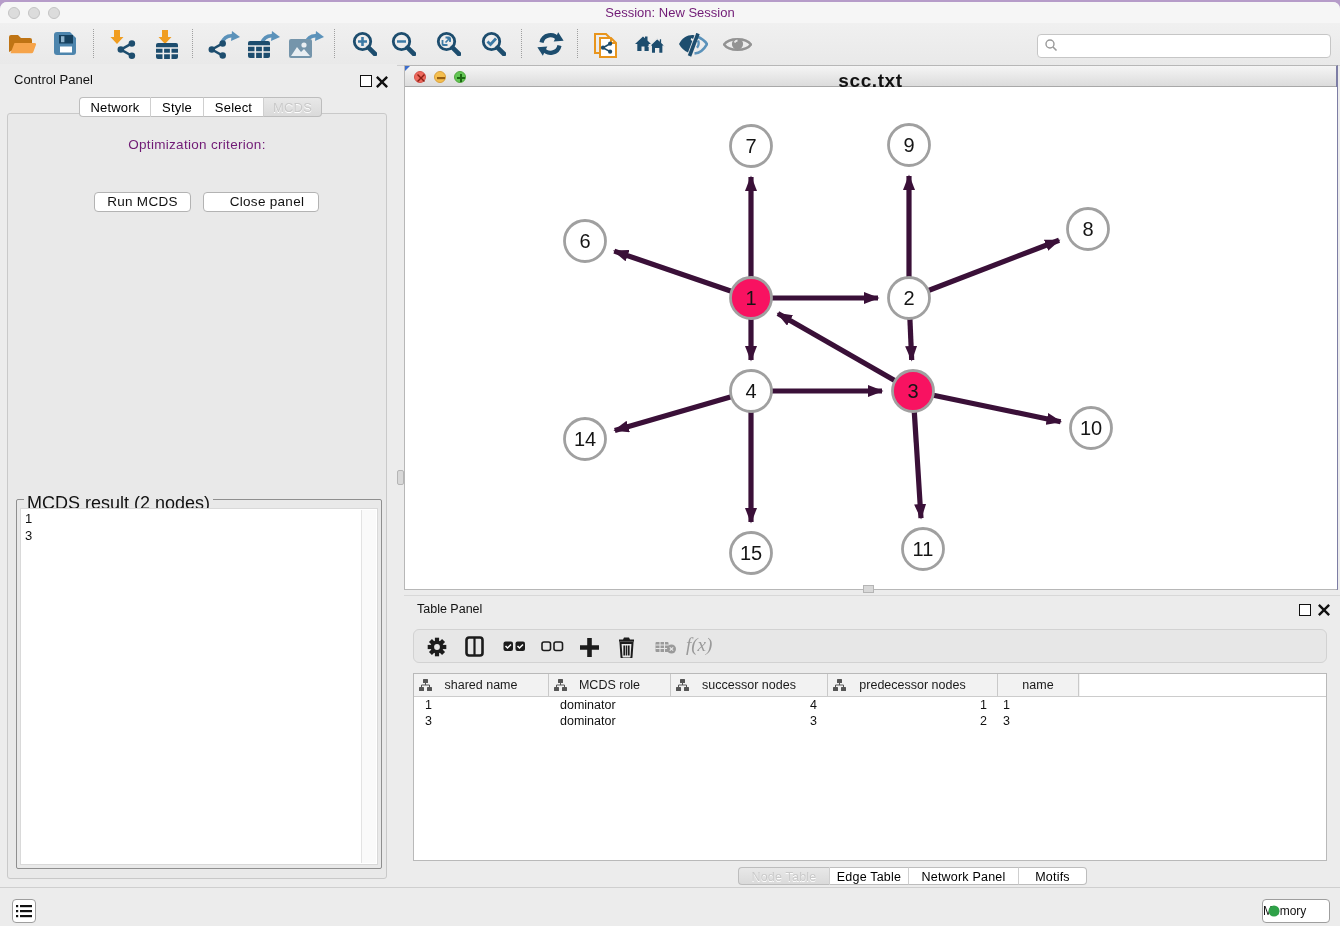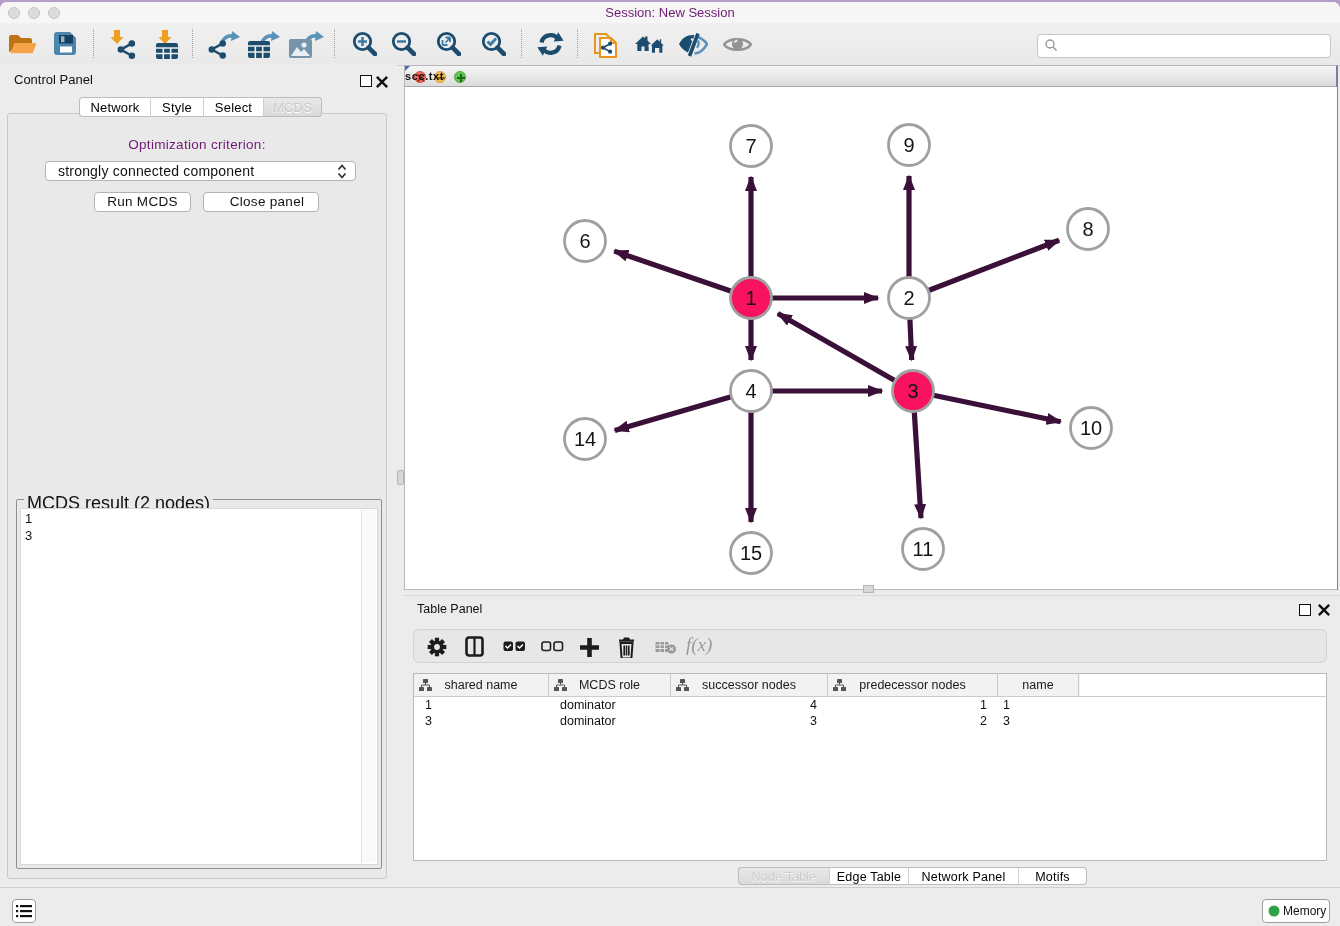--- a/index.html
+++ b/index.html
@@ -28,21 +28,21 @@
 .btn{position:absolute;height:18px;background:#fff;border:1px solid #b3b3b3;border-radius:4px;font-size:13.5px;letter-spacing:0.3px;line-height:18px;text-align:center;color:#111;}
 #grp{position:absolute;left:8px;top:385px;width:364px;height:368px;border:1px solid #8f8f8f;border-radius:2px;}
 #grplabel{position:absolute;left:7px;top:-7px;background:#e9e9e9;padding:0 3px;font-size:18px;color:#111;}
 #grpwhite{position:absolute;left:3px;top:8px;right:3px;bottom:3px;background:#fff;border:1px solid #d9d9d9;}
 #grpscroll{position:absolute;right:1px;top:1px;width:14px;bottom:1px;background:#fafafa;border-left:1px solid #e3e3e3;}
 .resitem{position:absolute;left:4px;font-size:13px;color:#111;}
 
 #nw{position:absolute;left:404px;top:63px;width:934px;height:525px;background:#fff;border:1px solid #b7b7b7;border-right:2px solid #7d7da5;box-sizing:border-box;}
 #nwtitle{position:absolute;left:0;top:0;width:100%;height:20px;background:linear-gradient(#f5f5f5,#dcdcdc);border-bottom:1px solid #a8a8a8;}
 .mac{position:absolute;top:5px;width:12px;height:12px;border-radius:50%;box-sizing:border-box;}
-#nwname{position:absolute;top:4px;left:0;width:100%;font-size:11px;font-weight:bold;letter-spacing:0.6px;color:#111;}
+#nwname{position:absolute;top:4px;left:0;width:100%;text-align:center;font-size:19px;font-weight:bold;letter-spacing:0.6px;color:#111;}
 #canvas{position:absolute;left:0;top:21px;width:932px;height:502px;background:#fff;}
 
 #tp{position:absolute;left:404px;top:593px;width:936px;height:292px;background:#ececec;border-top:1px solid #d8d8d8;}
 #tptitle{position:absolute;left:13px;top:6px;font-size:12.5px;color:#111;}
 #tptools{position:absolute;left:9px;top:33px;width:912px;height:32px;background:#e7e7e7;border:1px solid #d2d2d2;border-radius:6px;}
 #ttable{position:absolute;left:9px;top:77px;width:912px;height:186px;background:#fff;border:1px solid #b9b9b9;}
 #thead{position:absolute;left:0;top:0;width:666px;height:22px;background:#f2f2f2;}
 #theadline{position:absolute;left:0;top:22px;width:100%;height:1px;background:#cccccc;}
 .hcell{position:absolute;top:0;height:22px;border-right:1px solid #c9c9c9;box-sizing:border-box;}
 .hlab{position:absolute;top:4px;width:100%;text-align:center;font-size:12.5px;color:#1a1a1a;}
@@ -208,26 +208,20 @@
         <path d="M2 0 L7 5 L12 0 L14 2 L9 7 L14 12 L12 14 L7 9 L2 14 L0 12 L5 7 L0 2 Z" fill="#111"></path>
       </svg>
     <div class="tabrow" style="left:79px;top:33px;z-index:3;">
       <div class="tab first" style="width:72px;">Network</div>
       <div class="tab" style="width:53px;">Style</div>
       <div class="tab" style="width:60px;">Select</div>
       <div class="tab last sel" style="width:58px;">MCDS</div>
     </div>
     <div id="cpbody">
       <div id="optlabel">Optimization criterion:</div>
-      <div id="combo">strongly connected component
-        <svg width="12" height="15" style="position:absolute;right:7px;top:1.5px" viewBox="0 0 12 15">
-            <path d="M2.5,5.5 L6,1.5 L9.5,5.5" fill="none" stroke="#333" stroke-width="1.8"></path>
-            <path d="M2.5,9.5 L6,13.5 L9.5,9.5" fill="none" stroke="#333" stroke-width="1.8"></path>
-          </svg>
-      </div>
       <div class="btn" style="left:86px;top:78px;width:95px;">Run MCDS</div>
       <div class="btn" style="left:195px;top:78px;width:102px;padding-left:12px;">Close panel</div>
       <div id="grp">
         <div id="grplabel">MCDS result (2 nodes)</div>
         <div id="grpwhite">
           <div class="resitem" style="top:2px;">1</div>
           <div class="resitem" style="top:19px;">3</div>
           <div id="grpscroll"></div>
         </div>
       </div>
@@ -460,19 +454,19 @@
           <g fill="#111">
             <rect x="0" y="1" width="2.2" height="2.2"></rect>
             <rect x="4" y="1" width="12" height="2.2"></rect>
             <rect x="0" y="6" width="2.2" height="2.2"></rect>
             <rect x="4" y="6" width="12" height="2.2"></rect>
             <rect x="0" y="11" width="2.2" height="2.2"></rect>
             <rect x="4" y="11" width="12" height="2.2"></rect>
           </g>
         </svg>
     </div>
-    <div class="sbtn" style="left:1262px;width:68px;font-size:12px;line-height:22px;color:#111;text-align:left;padding-left:20px;">
+    <div class="sbtn" style="left:1262px;width:68px;font-size:12px;line-height:22px;color:#111;text-align:left;">
       <svg width="12" height="12" style="position:absolute;left:5px;top:5px" viewBox="0 0 12 12">
           <circle cx="6" cy="6" r="5.5" fill="#2fa148"></circle>
         </svg>Memory
     </div>
   </div>
 </div>
 
 </body></html>

